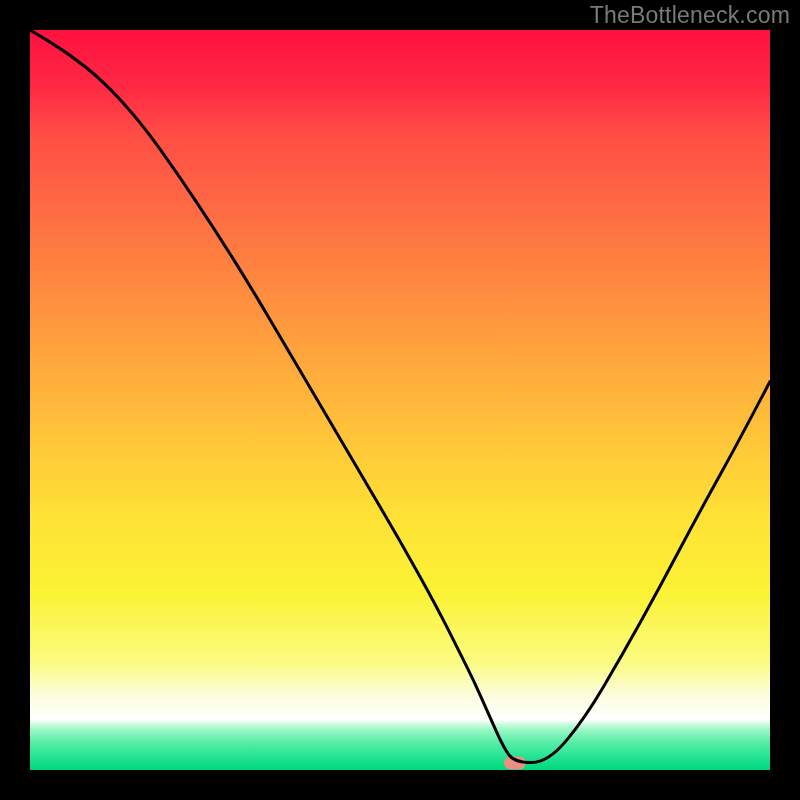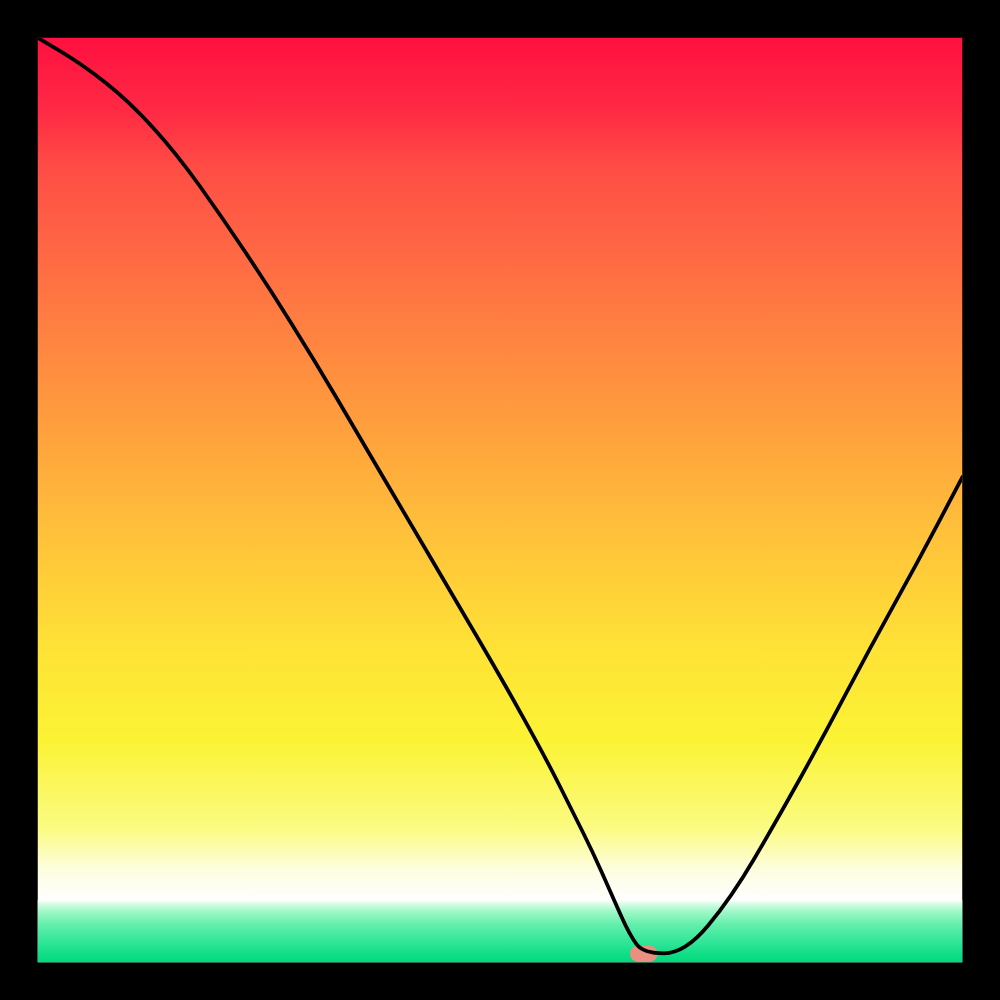--- a/index.html
+++ b/index.html
@@ -90,20 +90,21 @@
     background: #eb8f81;
     z-index: 2;
     transform: translate(-50%, -50%);
   }
 </style>
 </head>
 <body>
 
 <div class="stage">
 
+  <div class="watermark">TheBottleneck.com</div>
 
   <div class="plot">
     <div class="gradient-red-yellow"></div>
     <div class="green-block"></div>
 
     <div class="marker" style="left: 484.7px; top: 732.6px;"></div>
 
     <svg class="curve" viewBox="0 0 740 740" preserveAspectRatio="none">
       <path fill="none" stroke="#000000" stroke-width="3" stroke-linecap="round" stroke-linejoin="round" d="M 0.00 0.00 Q 0.00 0.00 18.50 11.10 Q 37.00 22.20 55.50 37.00 Q 74.00 51.80 92.50 72.15 Q 111.00 92.50 129.50 118.40 Q 148.00 144.30 166.50 172.05 Q 185.00 199.80 203.50 229.40 Q 222.00 259.00 240.50 290.45 Q 259.00 321.90 277.50 353.35 Q 296.00 384.80 314.50 416.25 Q 333.00 447.70 351.50 479.15 Q 370.00 510.60 388.50 543.90 Q 407.00 577.20 418.10 599.40 Q 429.20 621.60 436.60 636.40 Q 444.00 651.20 451.40 667.85 Q 458.80 684.50 466.20 701.15 Q 473.60 717.80 479.15 725.20 Q 484.70 732.60 501.35 732.60 Q 518.00 732.60 536.50 710.40 Q 555.00 688.20 573.50 656.75 Q 592.00 625.30 610.50 592.00 Q 629.00 558.70 647.50 523.55 Q 666.00 488.40 684.50 455.10 Q 703.00 421.80 721.50 386.65 T 740.00 351.50"></path>
     </svg>

